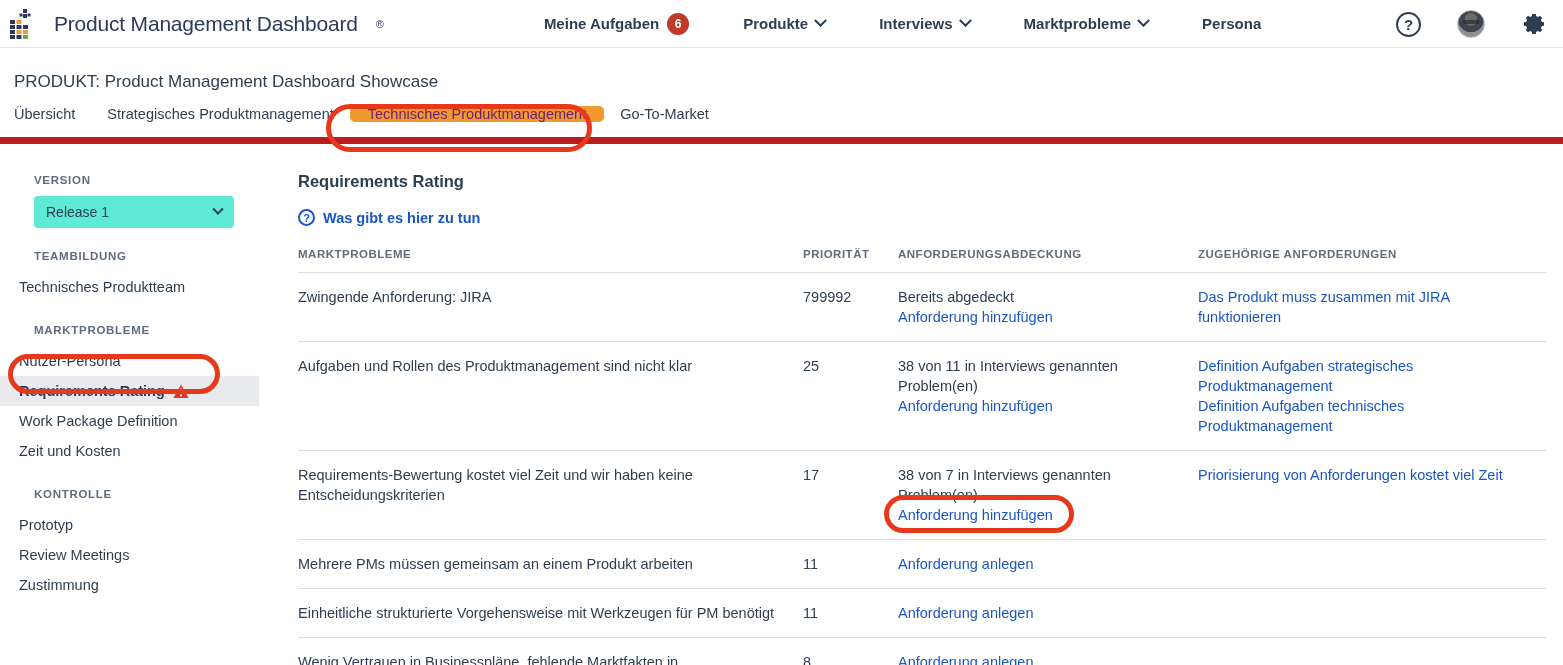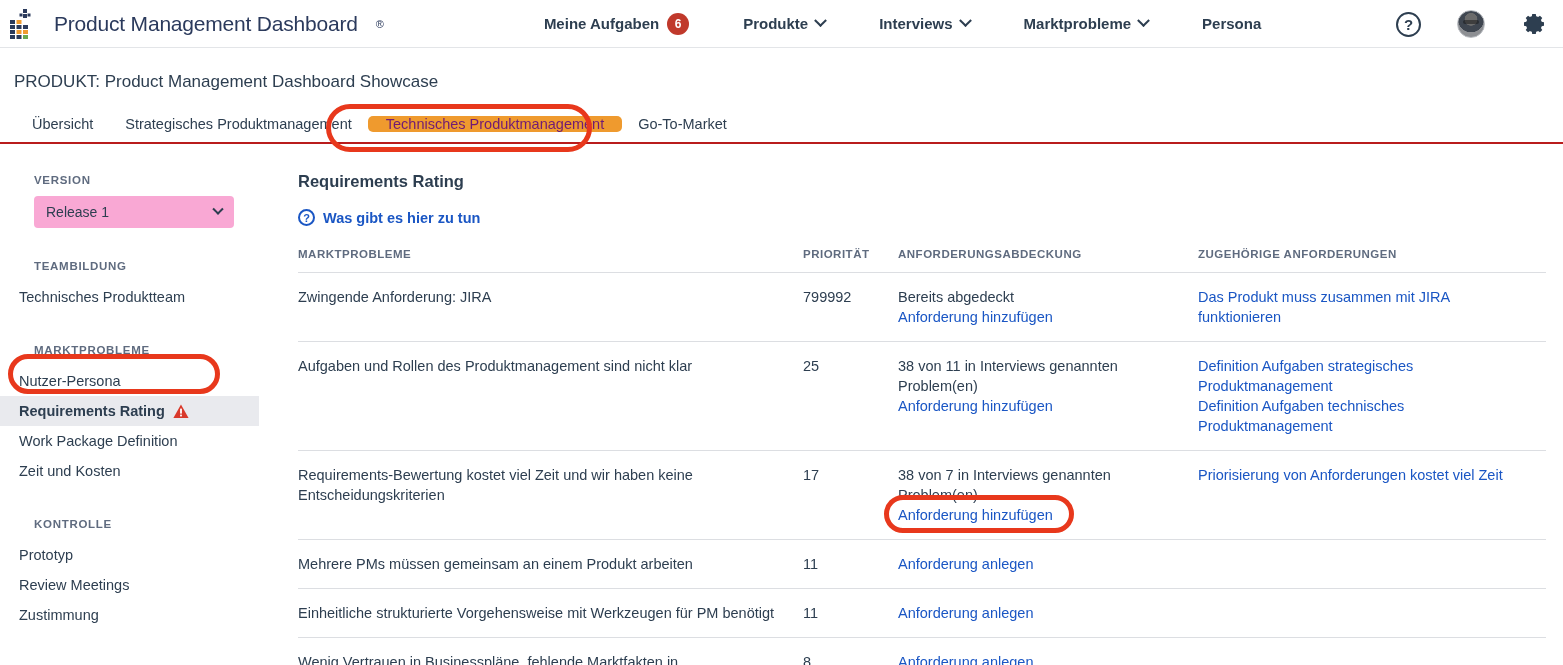--- a/index.html
+++ b/index.html
@@ -109,24 +109,24 @@
     padding: 24px 0 0 14px;
     font-size: 17px;
     color: #2d3e50;
   }
 
   
   .tabsrow {
     position: relative;
     margin-top: 14px;
     height: 38px;
-    border-bottom: 2px solid #b91c1c;
-    display: flex;
-    align-items: center;
-    padding-left: 32px;
+    border-bottom: 7px solid #b91c1c;
+    display: flex;
+    align-items: flex-start;
+    padding-left: 14px;
   }
   .tab {
     display: flex;
     align-items: center;
     padding: 0 16px;
     font-size: 14.5px;
     color: #2d3e50;
     cursor: pointer;
     white-space: nowrap;
   }
@@ -161,36 +161,36 @@
     font-size: 11.5px;
     font-weight: bold;
     letter-spacing: .7px;
     color: #5f6b7f;
     padding-left: 34px;
     margin-bottom: 10px;
   }
   .select-wrap { padding-left: 34px; }
   .select {
     width: 200px; height: 32px;
-    background: #f9a8d4;
+    background: #5eead4;
     border: none; border-radius: 4px;
     display: flex; align-items: center;
     justify-content: space-between;
     padding: 0 12px;
     font-size: 14px;
     color: #2d3e50;
     cursor: pointer;
   }
   .sel-caret {
     width: 8px; height: 8px;
     border-right: 2px solid #2d3e50;
     border-bottom: 2px solid #2d3e50;
     transform: rotate(45deg) translate(-2px,-2px);
   }
-  .side-group { margin-top: 32px; }
+  .side-group { margin-top: 22px; }
   .side-item {
     height: 30px;
     display: flex; align-items: center;
     padding-left: 19px;
     font-size: 14.5px;
     color: #2d3e50;
     cursor: pointer;
     gap: 8px;
   }
   .side-item.active {

